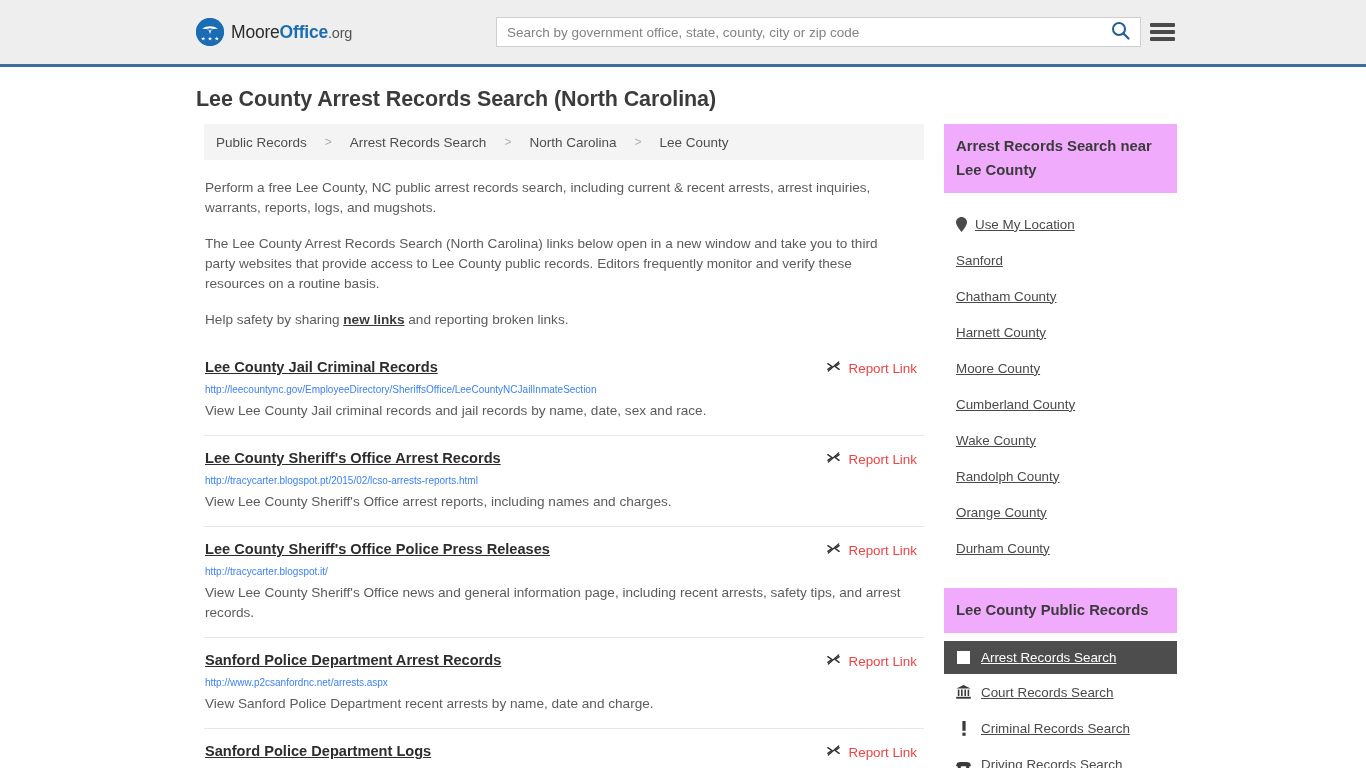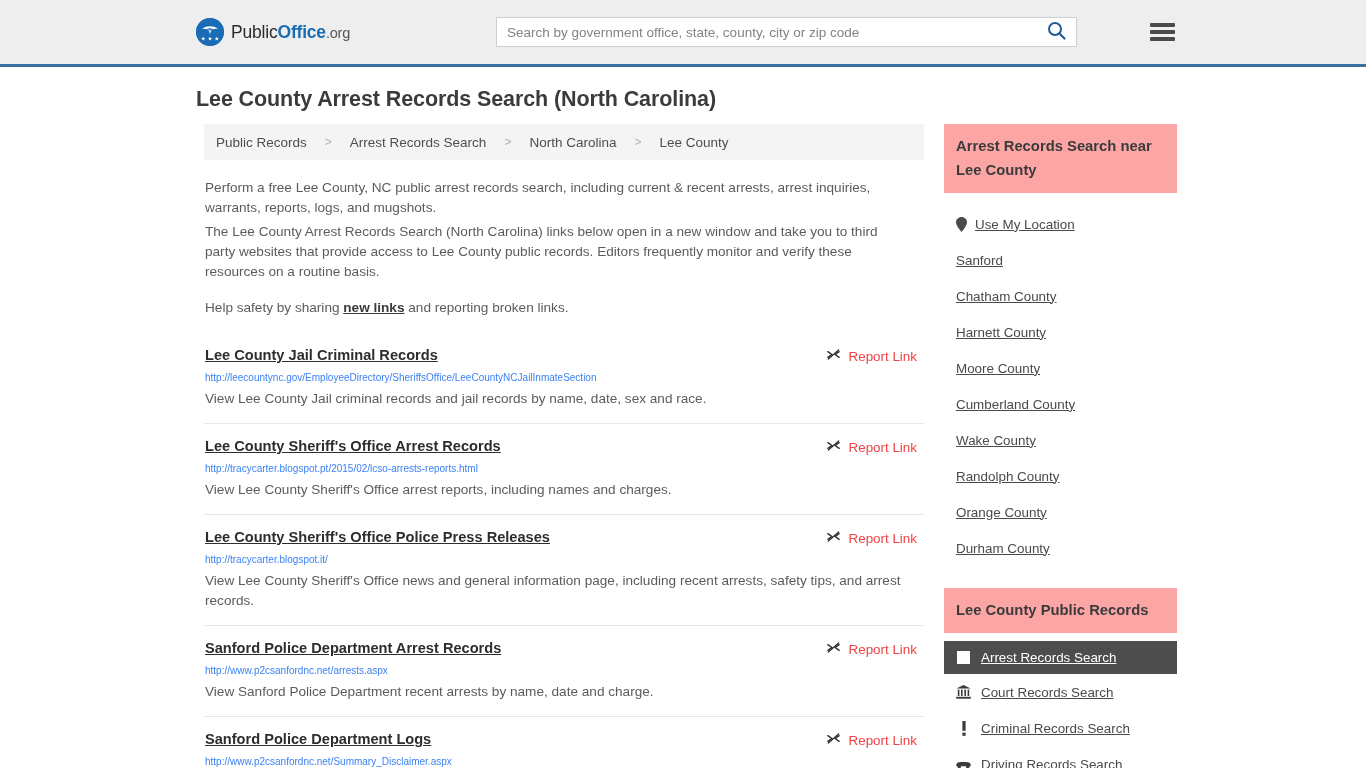--- a/index.html
+++ b/index.html
@@ -40,21 +40,21 @@
     color: #222222; font-weight: 400;
     white-space: nowrap;
   }
   .brand-text .b-office { color: #1a6cb5; font-weight: 700; }
   .brand-text .b-county { font-weight: 400; color: #2b2b2b; }
   .brand-text .b-org { color: #555; font-size: 14.5px; }
 
   #search-wrap {
     position: absolute;
     left: 496px; top: 17px;
-    width: 581px; height: 30px;
+    width: 645px; height: 30px;
     background: #ffffff;
     border: 1px solid #cfcfcf;
     display: flex; align-items: center;
   }
   #search-input {
     flex: 1;
     border: none; outline: none;
     height: 100%;
     padding: 0 10px;
     font-family: "Liberation Sans", sans-serif;
@@ -116,21 +116,21 @@
   
   .intro {
     margin: 0;
     padding: 0 0 0 1px;
     font-size: 13.6px;
     line-height: 20px;
     color: #5c5c5c;
     width: 700px;
   }
   #intro-1 { margin-top: 18px; }
-  #intro-2 { margin-top: 4px; }
+  #intro-2 { margin-top: 16px; }
   #intro-3 { margin-top: 16px; }
   .intro a {
     color: #3a3a3a; text-decoration: underline; font-weight: 600;
   }
 
   
   #results { margin-top: 15px; }
   .result {
     border-bottom: 1px solid #e7e7e7;
     padding: 13px 0 14px 1px;
@@ -165,21 +165,21 @@
   .result-desc {
     margin: 3px 0 0 0;
     font-size: 13.6px;
     line-height: 20px;
     color: #5c5c5c;
     max-width: 712px;
   }
 
   
   .side-heading {
-    background: #fca5a5;
+    background: #f0abfc;
     color: #3b3b3b;
     font-weight: bold;
     font-size: 14.8px;
     line-height: 24px;
     padding: 10px 12px 11px 12px;
   }
   .near-list { margin-top: 13px; }
   .near-item {
     display: flex; align-items: center; gap: 8px;
     height: 36px;
@@ -223,21 +223,21 @@
       <svg width="28" height="28" viewBox="0 0 28 28" aria-hidden="true">
         <circle cx="14" cy="14" r="14" fill="#1a6cb5"></circle>
         <path d="M6 10.5 Q14 6 22 10.5 Q18 11.5 14 10.3 Q10 11.5 6 10.5 Z" fill="#ffffff"></path>
         <path d="M10.5 11 Q14 14.5 17.5 11 Q14 13 10.5 11 Z" fill="#ffffff"></path>
         <path d="M13 12.8 L14 16.2 L15 12.8 Z" fill="#ffffff"></path>
         <path d="M7.2 18.4 l.55 1.5 1.6.02 -1.27 1 .47 1.53 -1.35-.93 -1.35.93 .47-1.53 -1.27-1 1.6-.02z" fill="#ffffff"></path>
         <path d="M14 18.4 l.55 1.5 1.6.02 -1.27 1 .47 1.53 -1.35-.93 -1.35.93 .47-1.53 -1.27-1 1.6-.02z" fill="#ffffff"></path>
         <path d="M20.8 18.4 l.55 1.5 1.6.02 -1.27 1 .47 1.53 -1.35-.93 -1.35.93 .47-1.53 -1.27-1 1.6-.02z" fill="#ffffff"></path>
       </svg>
     </span>
-    <span class="brand-text"><span class="b-county">Public</span><span class="b-office">Office</span><span class="b-org">.org</span></span>
+    <span class="brand-text"><span class="b-county">Moore</span><span class="b-office">Office</span><span class="b-org">.org</span></span>
   </div>
 
   <div id="search-wrap">
     <input id="search-input" type="text" placeholder="Search by government office, state, county, city or zip code" style="">
     <button id="search-btn">
       <span>
         <svg width="19" height="19" viewBox="0 0 19 19" aria-hidden="true">
           <circle cx="8" cy="8" r="6" fill="none" stroke="#1f5c99" stroke-width="2"></circle>
           <line x1="12.5" y1="12.5" x2="17.5" y2="17.5" stroke="#1f5c99" stroke-width="2.2" stroke-linecap="round"></line>
         </svg>

